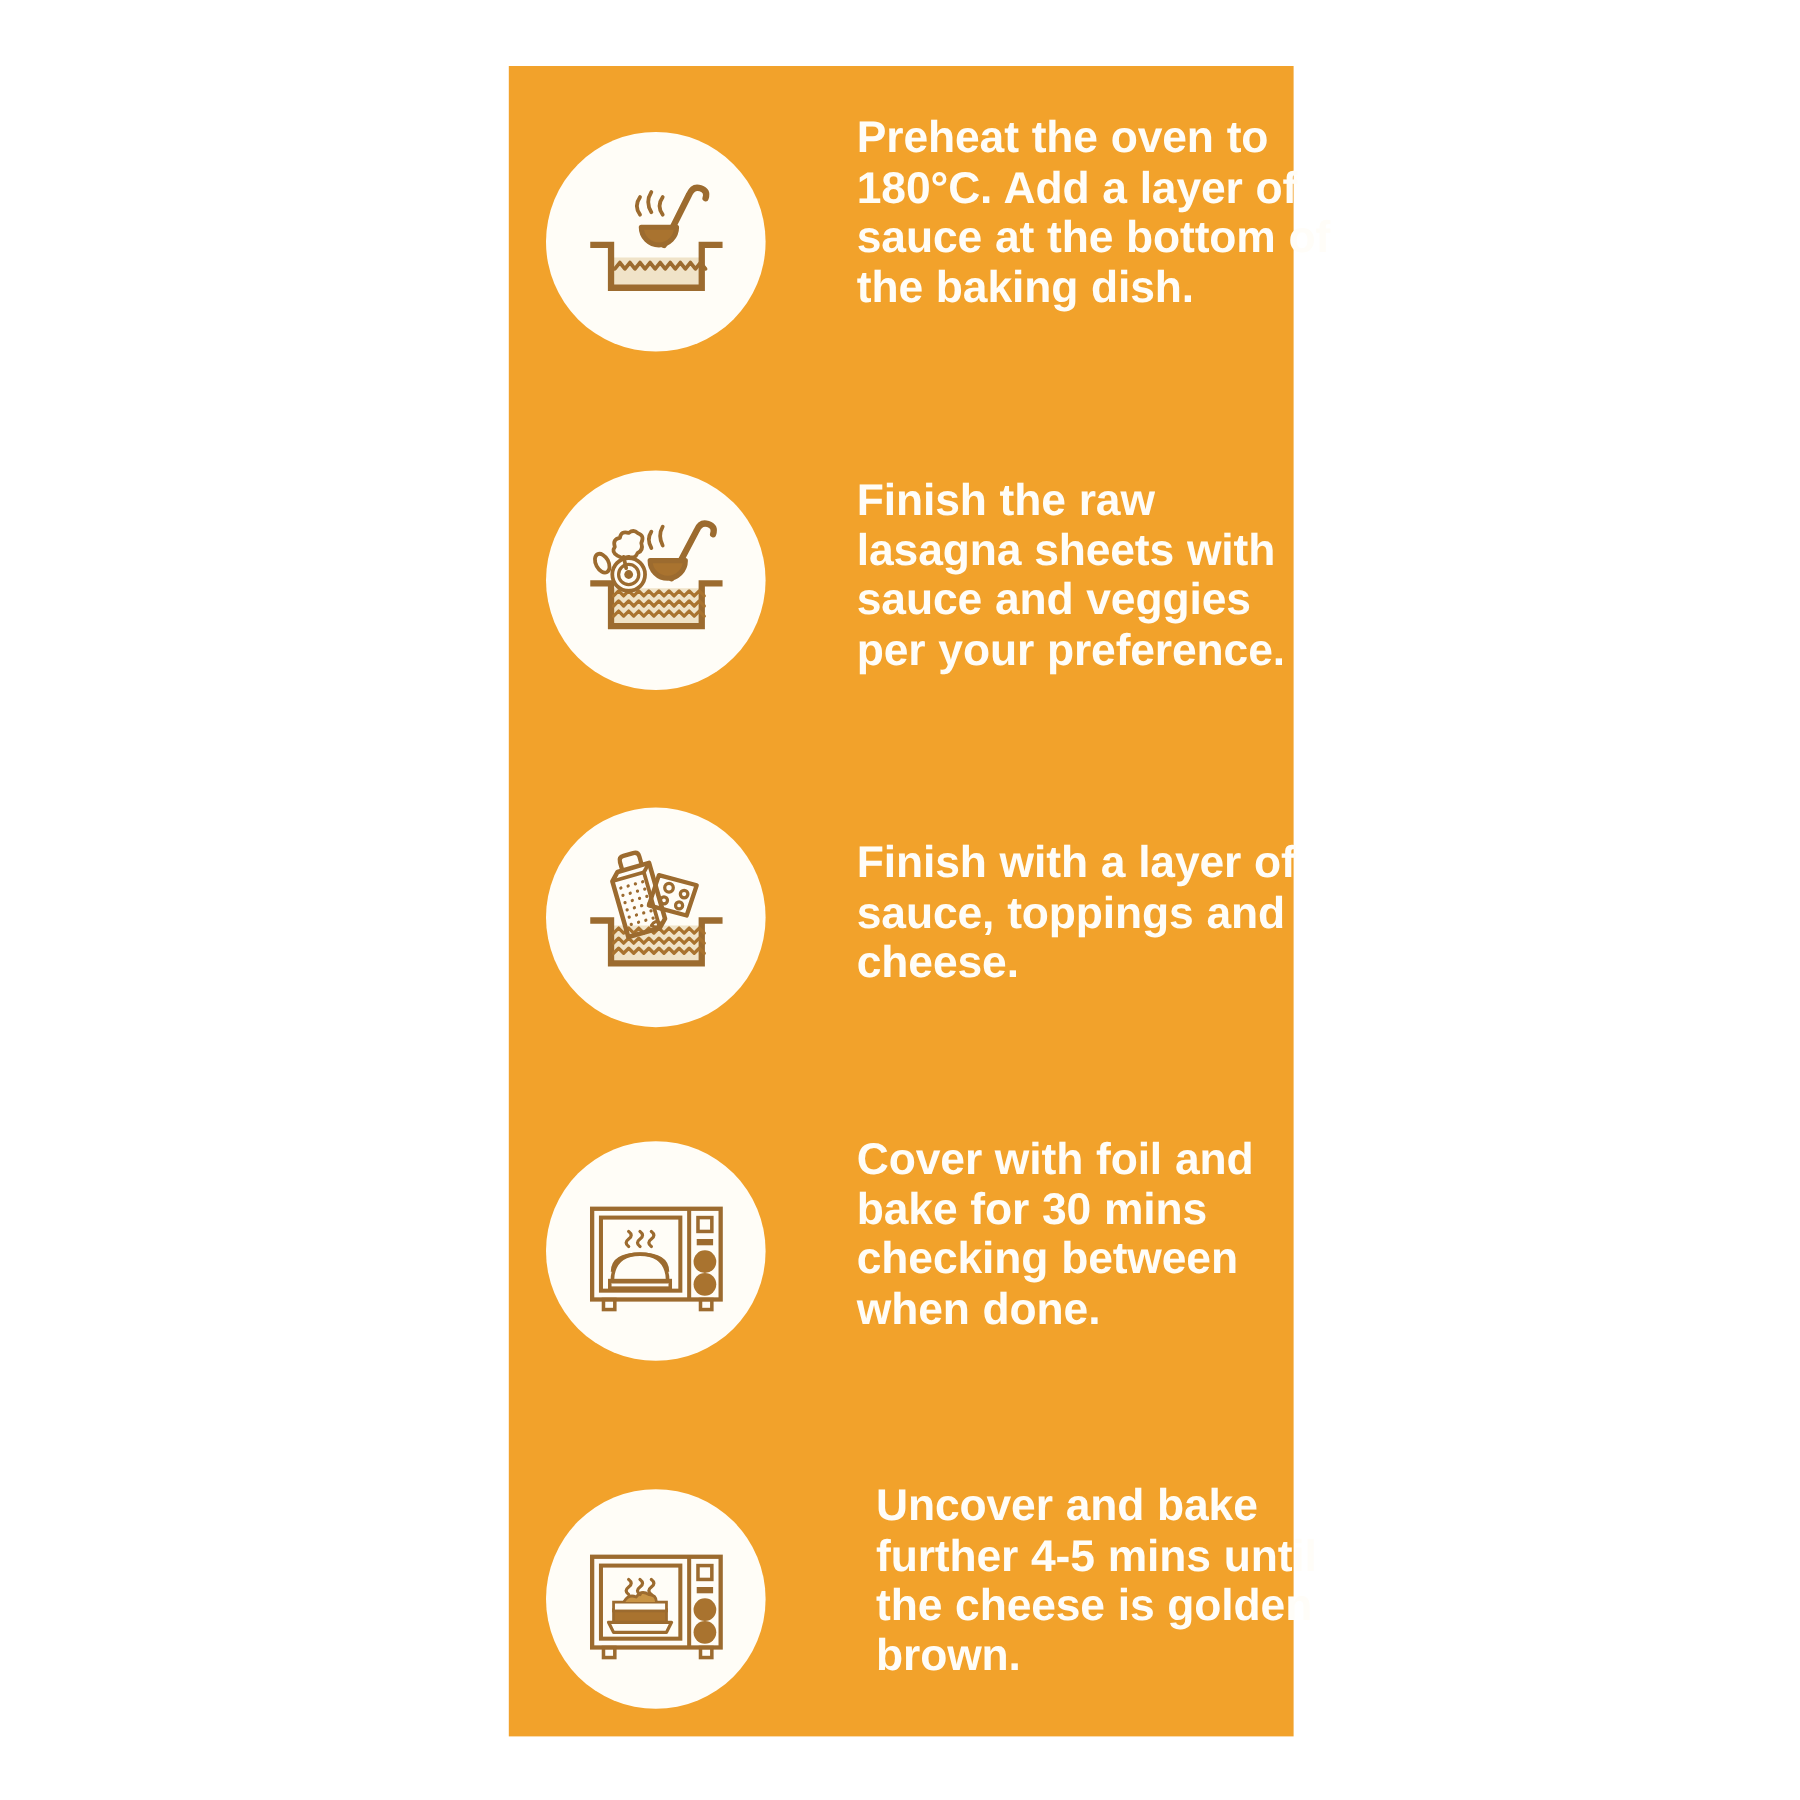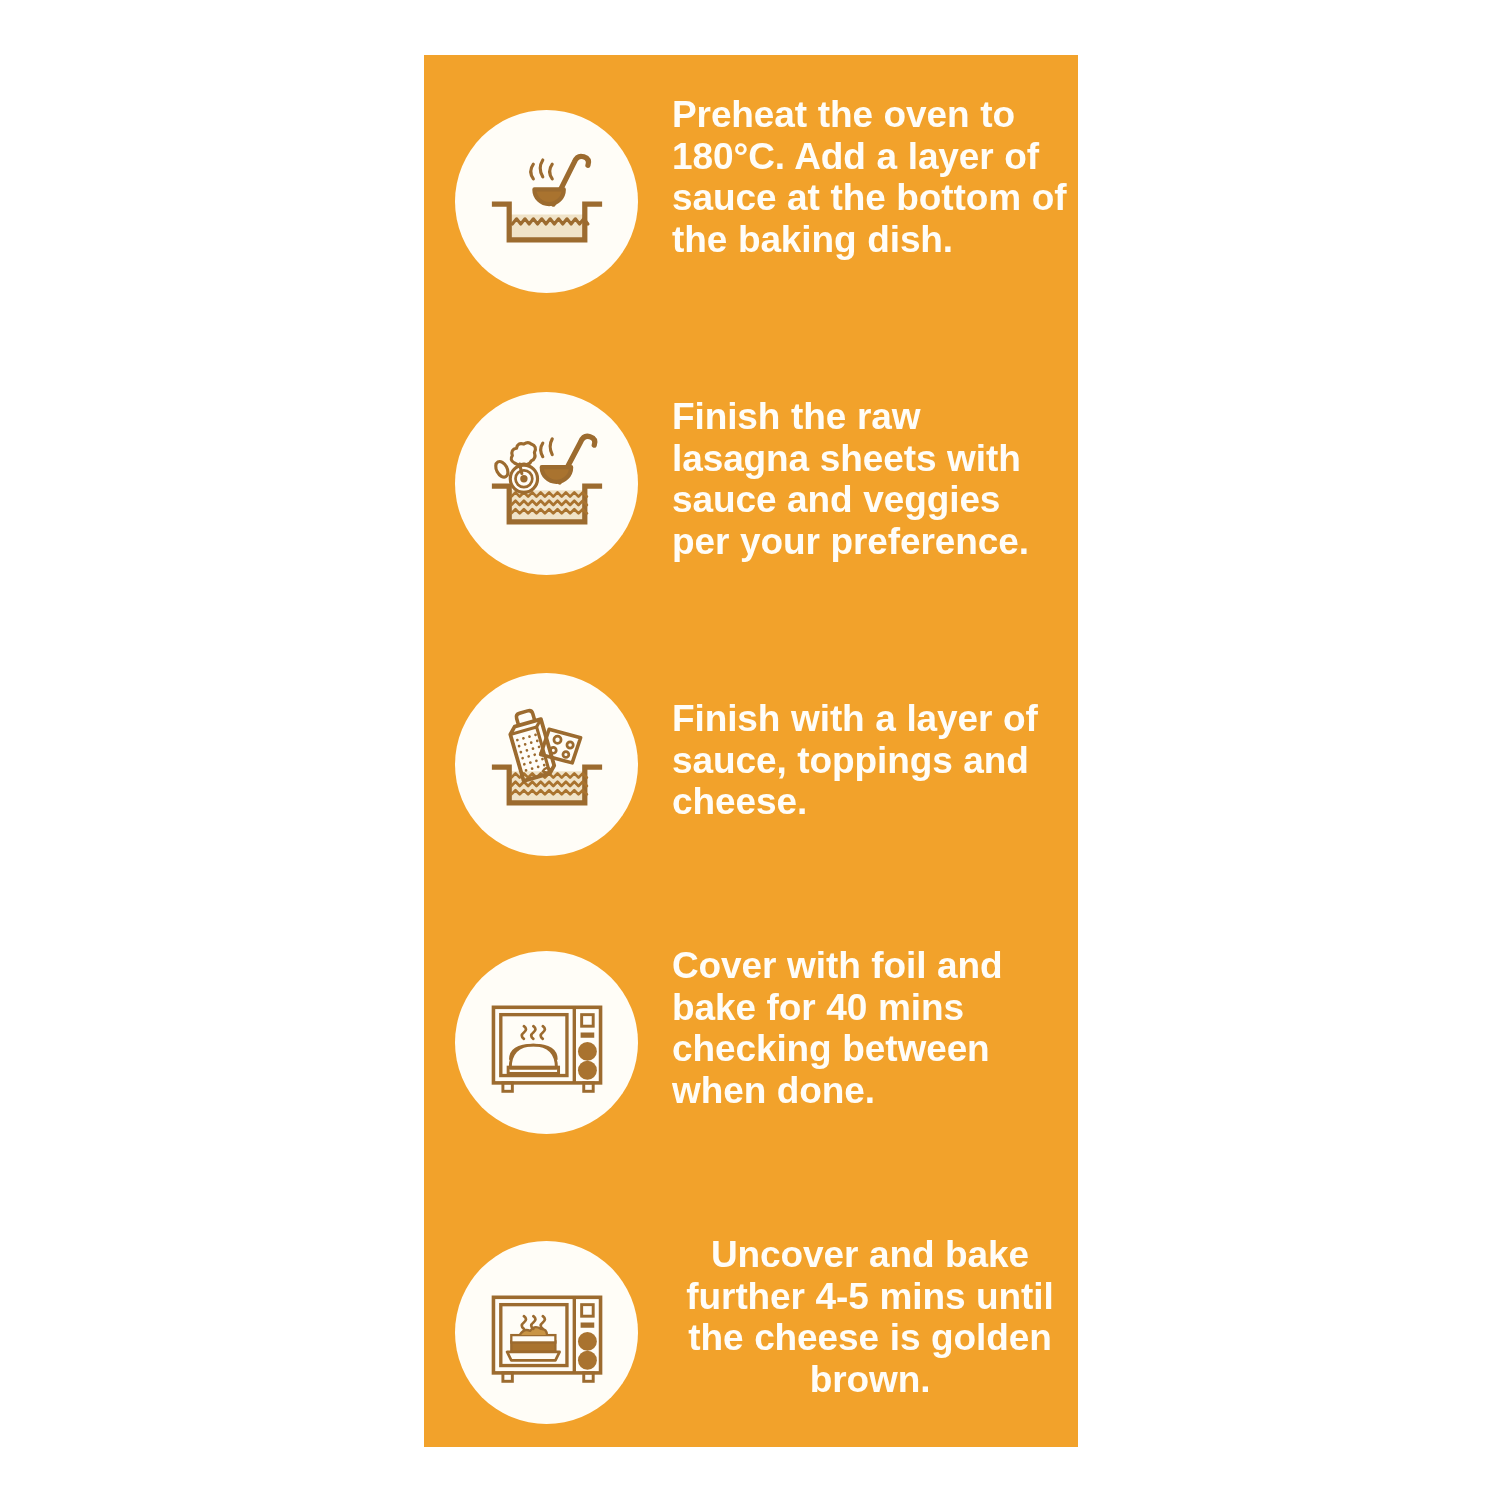--- a/index.html
+++ b/index.html
@@ -54,37 +54,38 @@
   .step-text {
     position: absolute;
     color: #FFFDF8;
     font-family: "Liberation Sans", sans-serif;
     font-size: 37px;
     line-height: 41.5px;
     font-weight: 700;
     letter-spacing: -0.1px;
     width: 396px;
     word-spacing: 0.5px;
+    margin-left: 42px;
   }
 
   
   .s1 .icon-wrap { left: 31px; top: 55px; }
   .s1 .step-text { left: 248px; top: 39px; }
 
   .s2 .icon-wrap { left: 31px; top: 337px; }
   .s2 .step-text { left: 248px; top: 341px; }
 
   .s3 .icon-wrap { left: 31px; top: 618px; }
   .s3 .step-text { left: 248px; top: 643px; }
 
   .s4 .icon-wrap { left: 31px; top: 896px; }
   .s4 .step-text { left: 248px; top: 890px; }
 
   .s5 .icon-wrap { left: 31px; top: 1186px; }
-  .s5 .step-text { left: 248px; top: 1179px; text-align: center; }
+  .s5 .step-text { left: 264px; top: 1179px; }
 </style>
 </head>
 <body>
 
 <div id="stage">
   <div id="panel">
 
     <div class="step s1">
       <div class="icon-wrap">
         <svg viewBox="0 0 120 120" xmlns="http://www.w3.org/2000/svg">
@@ -222,21 +223,21 @@
 
           <path d="M25 84 q0 -22 22 -22 q22 0 22 22 Z" fill="#FFFDF7" stroke="#9C6B2F" stroke-width="2.8" stroke-linejoin="round"></path>
           <path d="M25 76 q0 -14 22 -14 q22 0 22 14" fill="none" stroke="#9C6B2F" stroke-width="2.4"></path>
           <rect x="23" y="83" width="48" height="6" fill="none" stroke="#9C6B2F" stroke-width="2.8"></rect>
 
           <path d="M38 56 q-4 -3 0 -6 q4 -3 0 -6" fill="none" stroke="#9C6B2F" stroke-width="2.6" stroke-linecap="round"></path>
           <path d="M47 56 q-4 -3 0 -6 q4 -3 0 -6" fill="none" stroke="#9C6B2F" stroke-width="2.6" stroke-linecap="round"></path>
           <path d="M56 56 q-4 -3 0 -6 q4 -3 0 -6" fill="none" stroke="#9C6B2F" stroke-width="2.6" stroke-linecap="round"></path>
         </svg>
       </div>
-      <div class="step-text">Cover with foil and bake for 40 mins checking between when done.</div>
+      <div class="step-text">Cover with foil and bake for 30 mins checking between when done.</div>
     </div>
 
     <div class="step s5">
       <div class="icon-wrap">
         <svg viewBox="0 0 120 120" xmlns="http://www.w3.org/2000/svg">
 
           <rect x="9" y="26" width="102" height="72" fill="none" stroke="#9C6B2F" stroke-width="3.4"></rect>
           <line x1="86" y1="26" x2="86" y2="98" stroke="#9C6B2F" stroke-width="3.2"></line>
           <rect x="16" y="33" width="63" height="58" fill="none" stroke="#9C6B2F" stroke-width="3.2"></rect>
           <rect x="93" y="33" width="11" height="11" fill="none" stroke="#9C6B2F" stroke-width="2.8"></rect>

